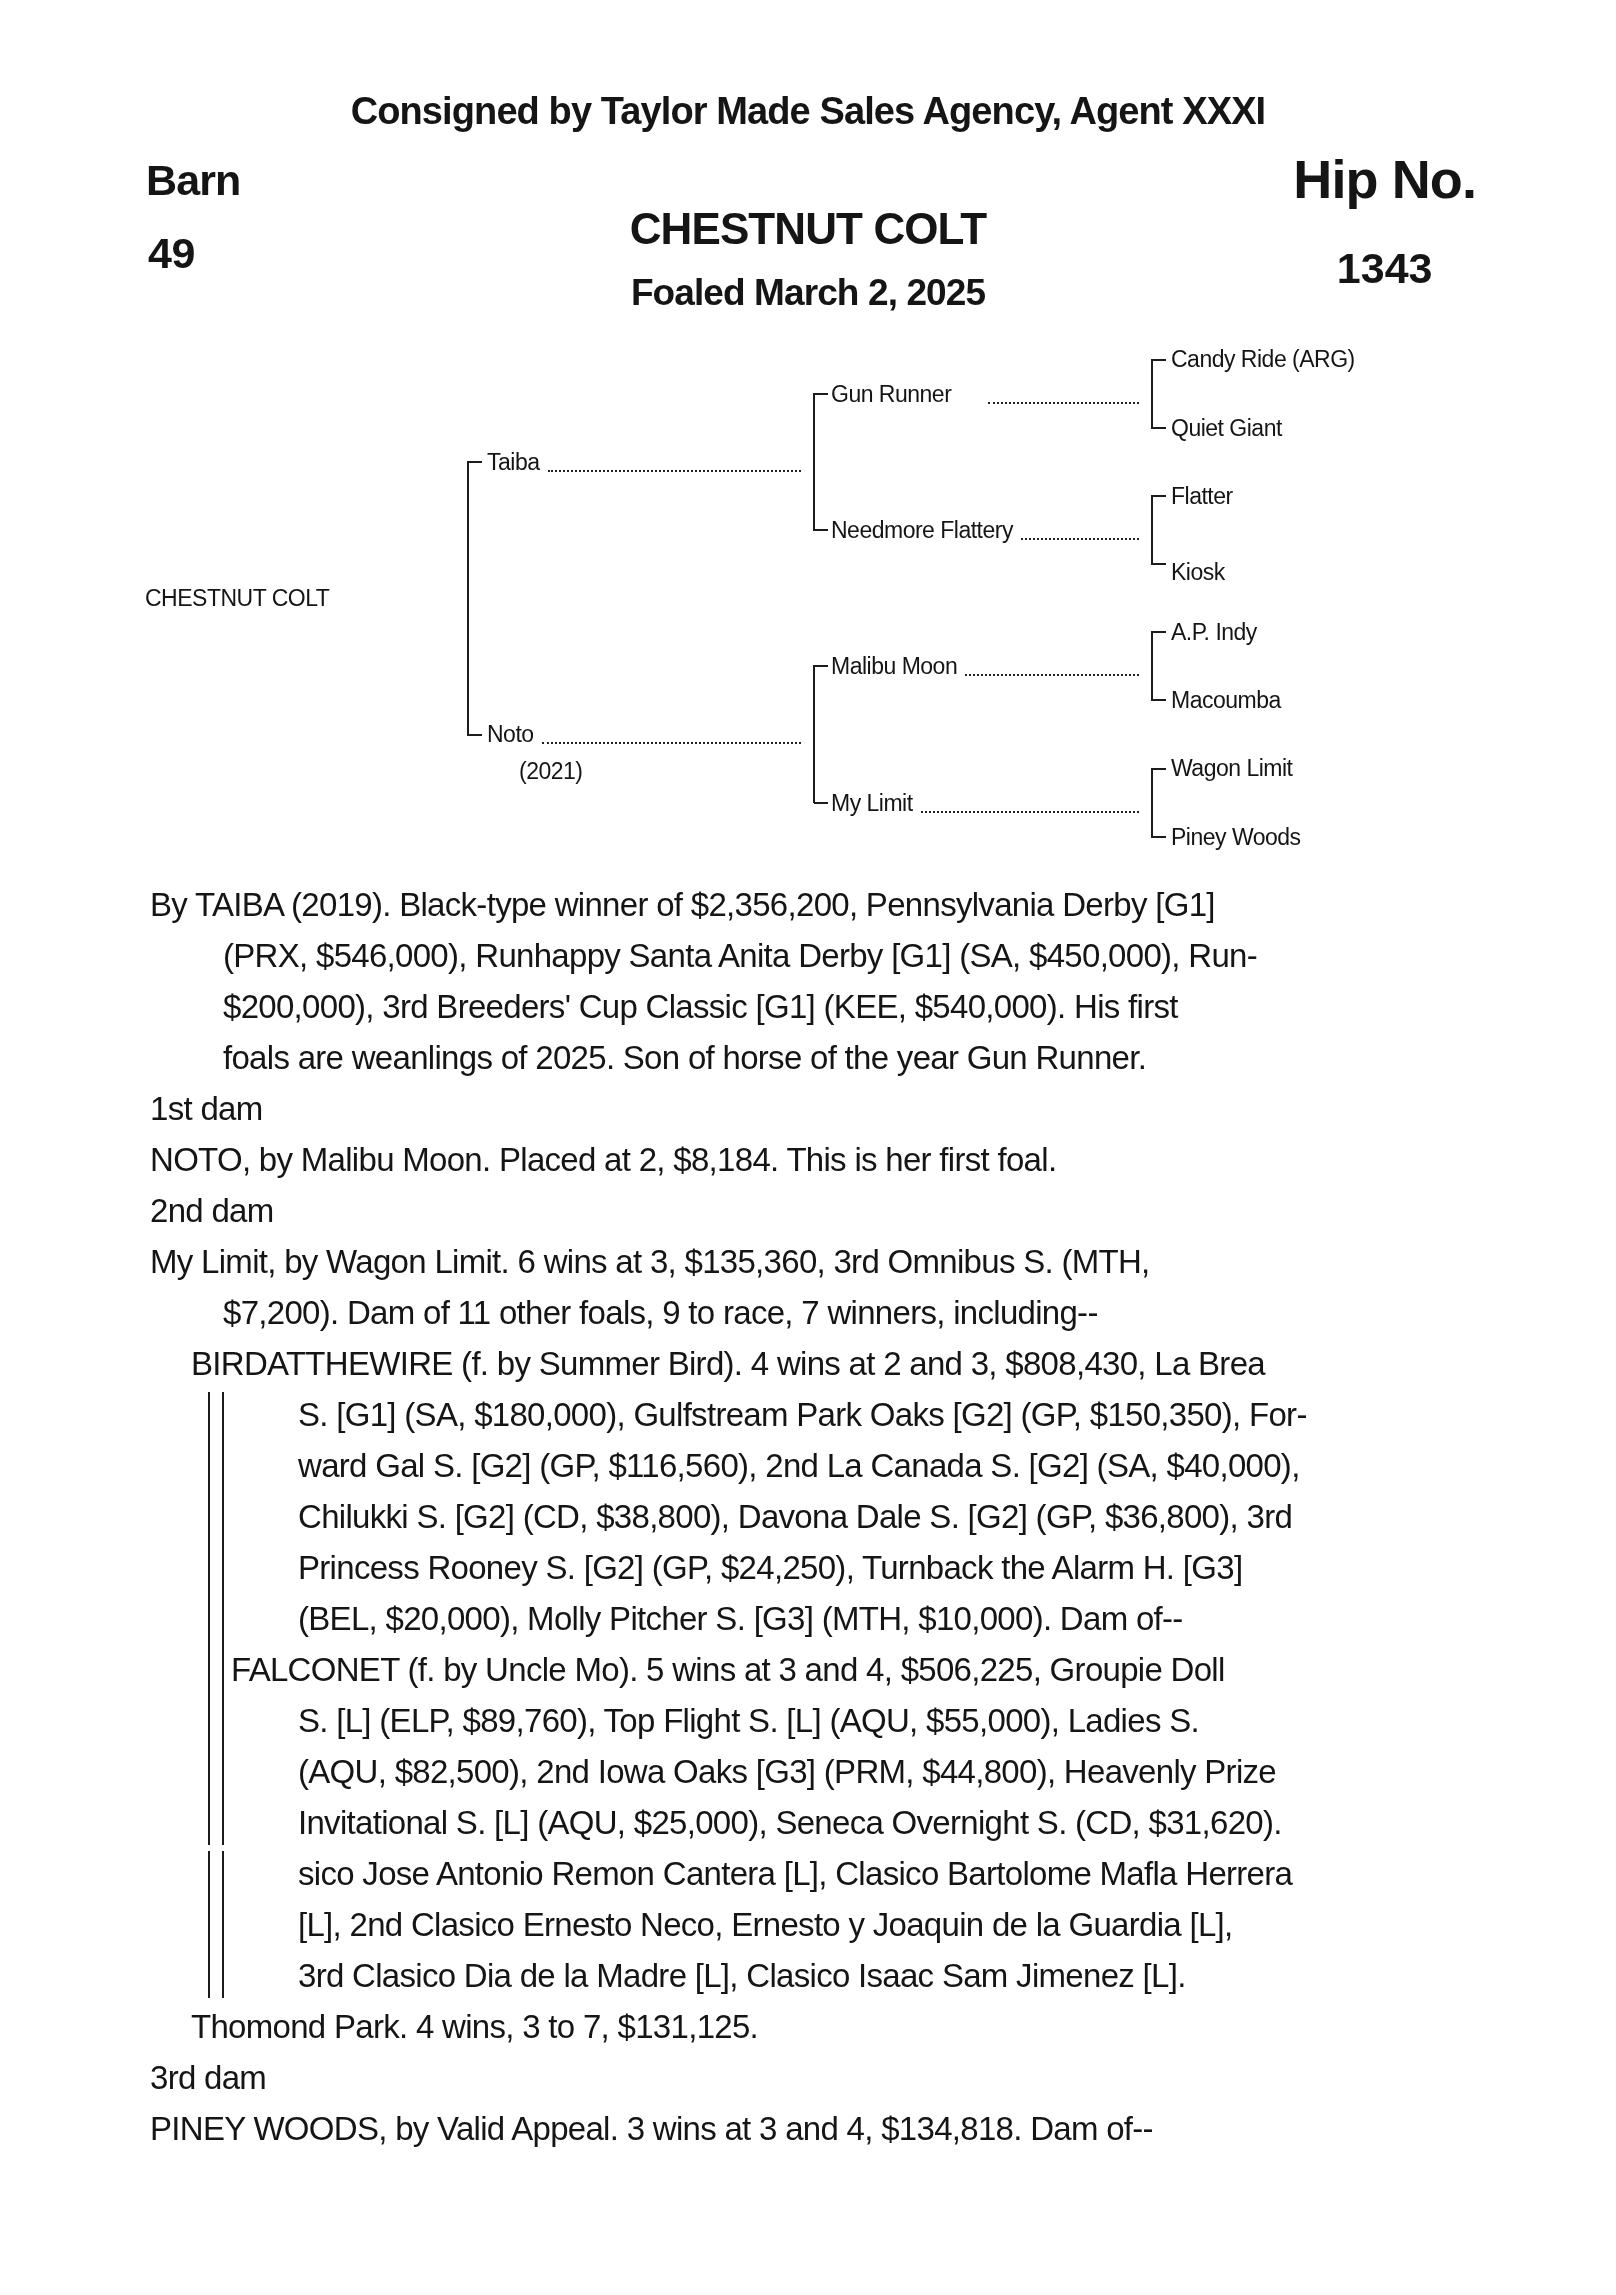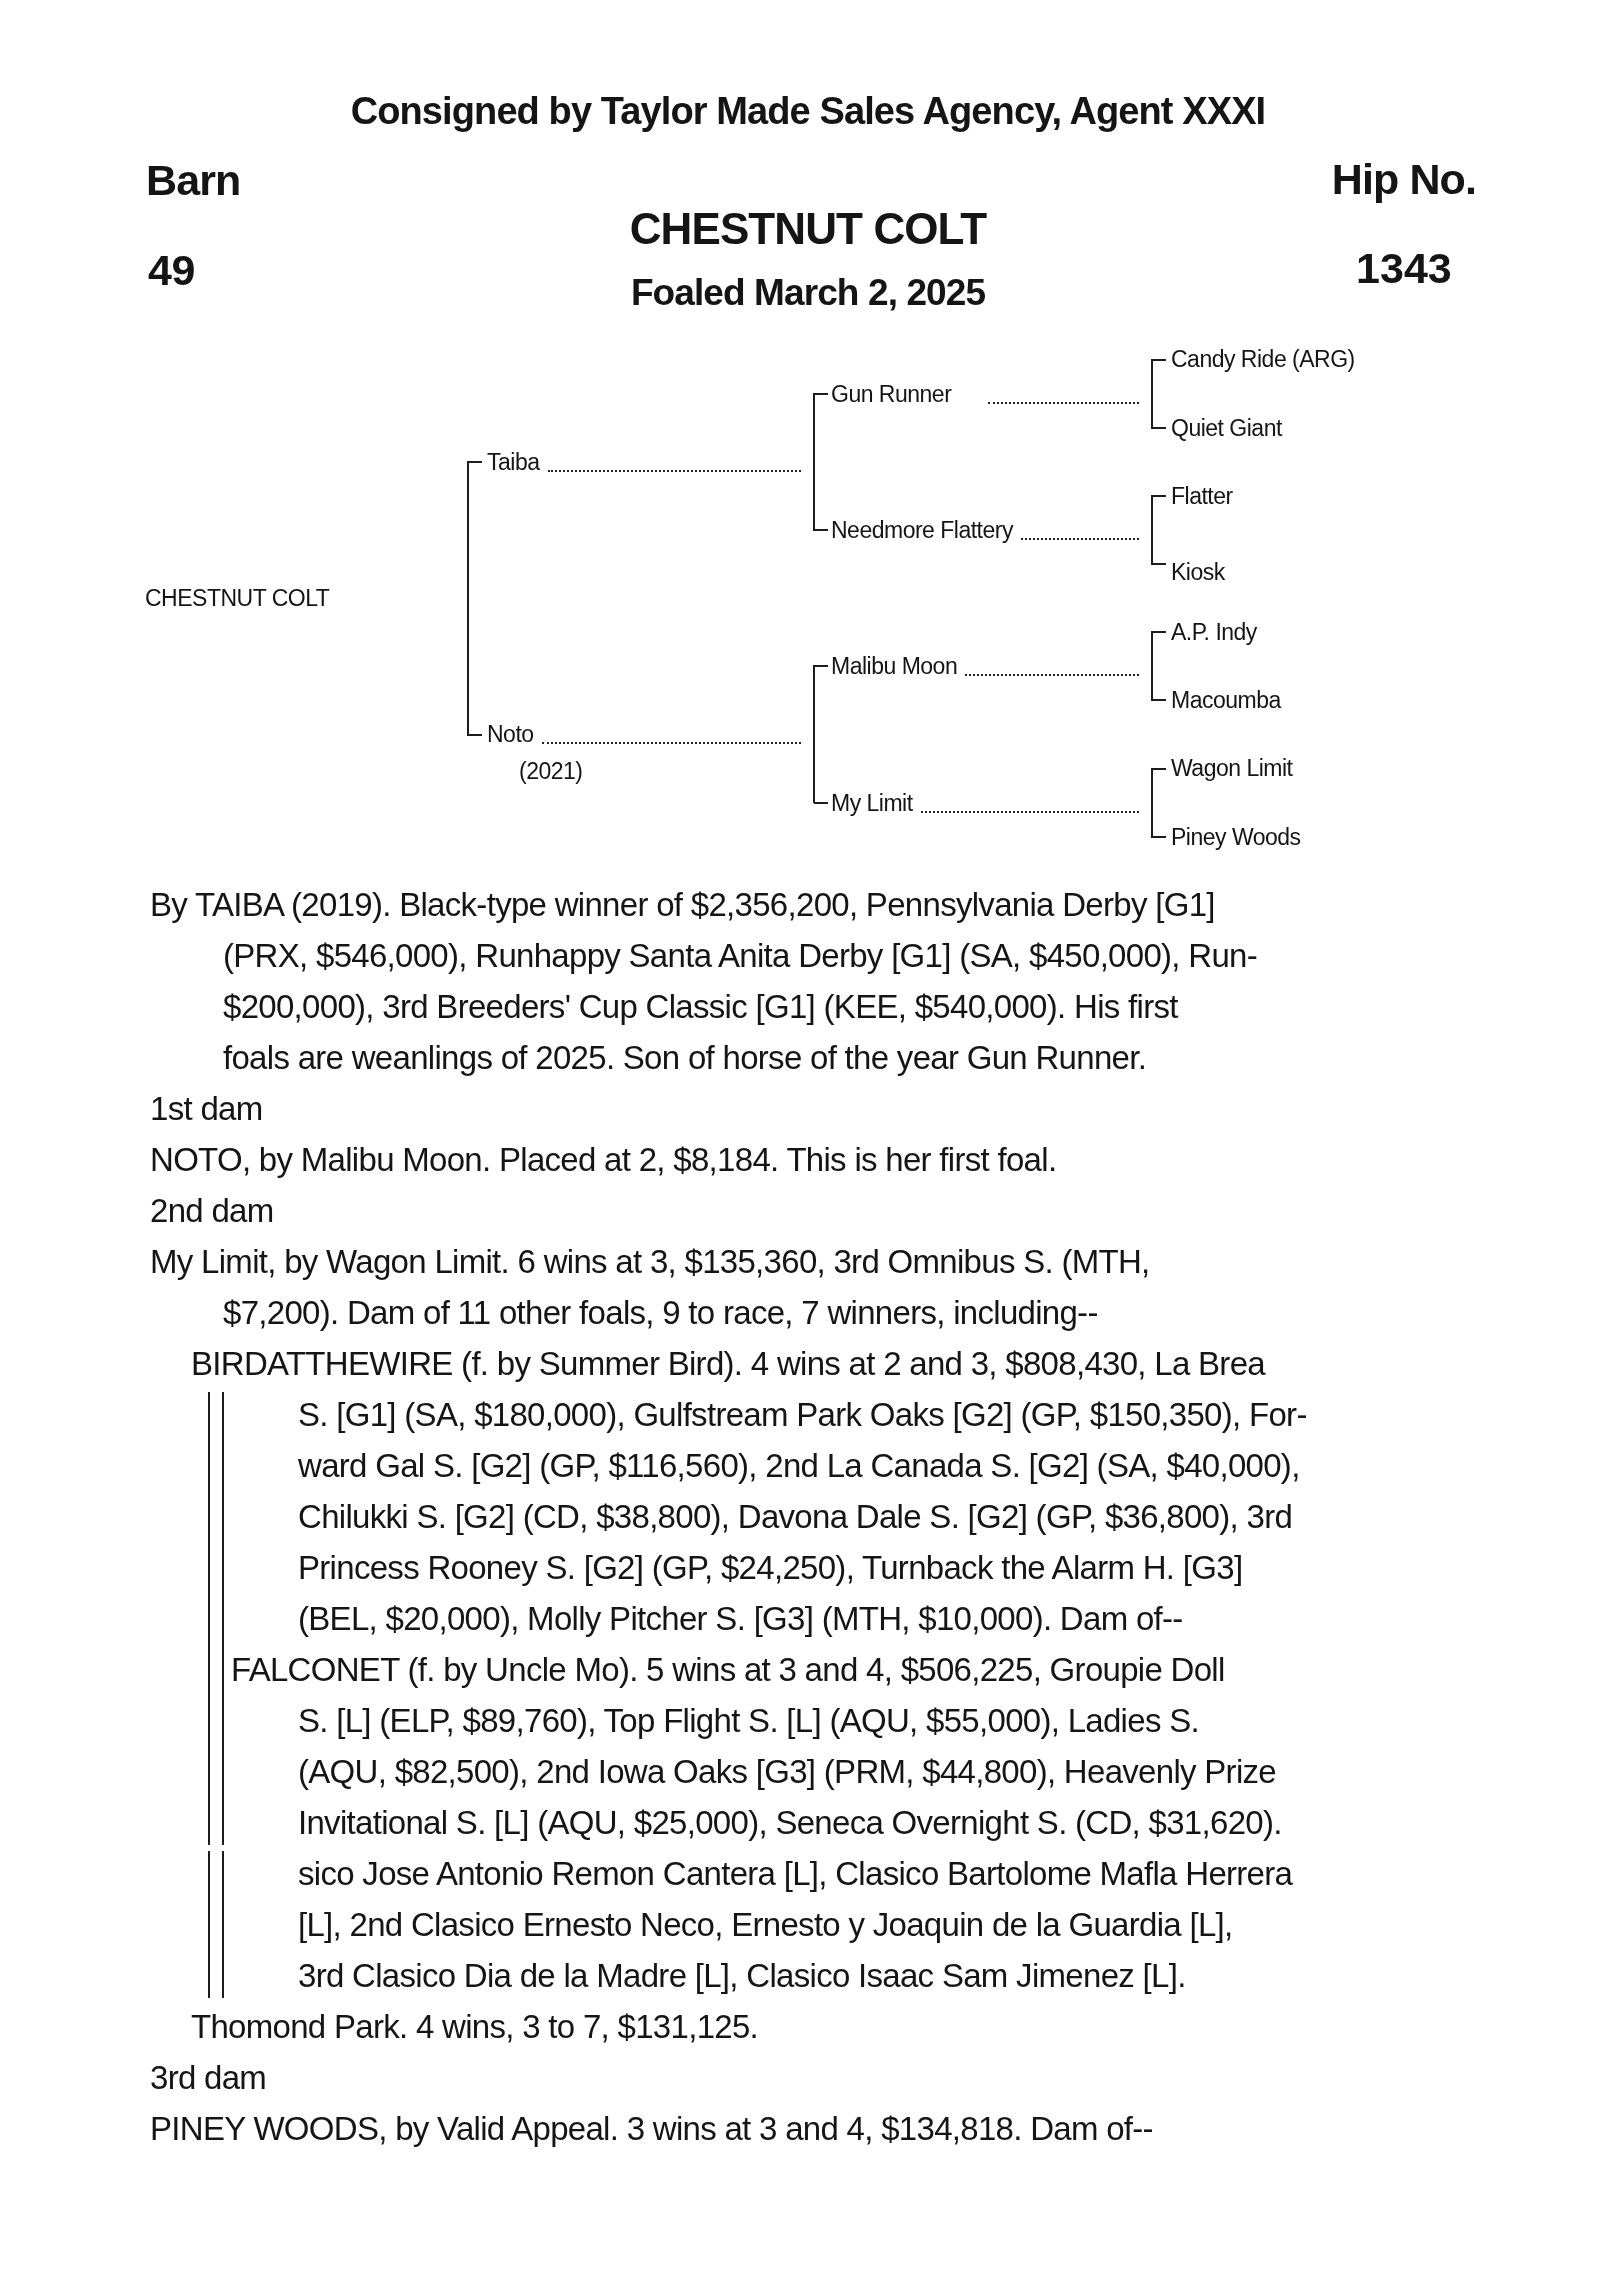--- a/index.html
+++ b/index.html
@@ -4,23 +4,23 @@
 <style>
   html,body{margin:0;padding:0;background:#e8e8e8}
   .page{
     position:relative;width:1616px;height:3227px;background:#ffffff;
     font-family:"Liberation Sans",sans-serif;color:#151515;overflow:hidden;
   }
   .abs{position:absolute;white-space:nowrap}
   
   #consign{left:0;top:90px;width:100%;text-align:center;font-weight:bold;font-size:38px;letter-spacing:-0.9px}
   #barn-label{left:146px;top:156px;font-weight:bold;font-size:43px;letter-spacing:-0.9px}
-  #barn-number{left:148px;top:246px;font-weight:bold;font-size:43px;letter-spacing:-0.5px}
+  #barn-number{left:148px;top:229px;font-weight:bold;font-size:43px;letter-spacing:-0.5px}
   .hipbox{position:absolute;right:140px;top:156px;text-align:center;font-weight:bold;letter-spacing:-0.9px}
-  .hipbox .hl{font-size:43px;line-height:46px}
+  .hipbox .hl{font-size:54px;line-height:46px}
   .hipbox .hn{font-size:43px;line-height:46px;margin-top:43px;letter-spacing:0}
   #title{left:0;top:204px;width:100%;text-align:center;font-weight:bold;font-size:44px;letter-spacing:-0.9px}
   #foaled{left:0;top:272px;width:100%;text-align:center;font-weight:bold;font-size:37px;letter-spacing:-0.9px}
   
   #tree{position:absolute;left:0;top:0;width:1616px;height:872px;font-size:23px;letter-spacing:-0.5px}
   .trow{position:absolute;height:44px;display:flex;align-items:center;white-space:nowrap}
   .trow .leader{flex:1;height:18.4px;border-bottom:2.8px dotted #222;margin:0 6.4px 0 8.3px;min-width:18.4px}
   .tv{position:absolute;width:2.3px;background:#1c1c1c}
   .ta{position:absolute;height:2.3px;background:#1c1c1c}
   

